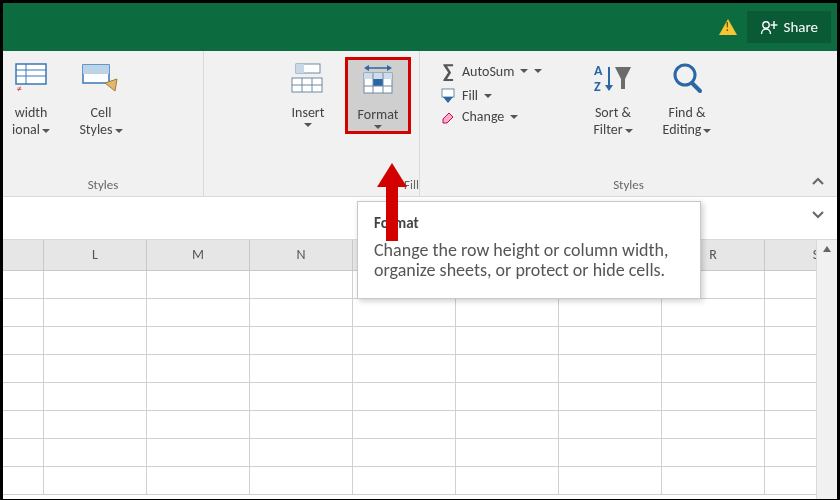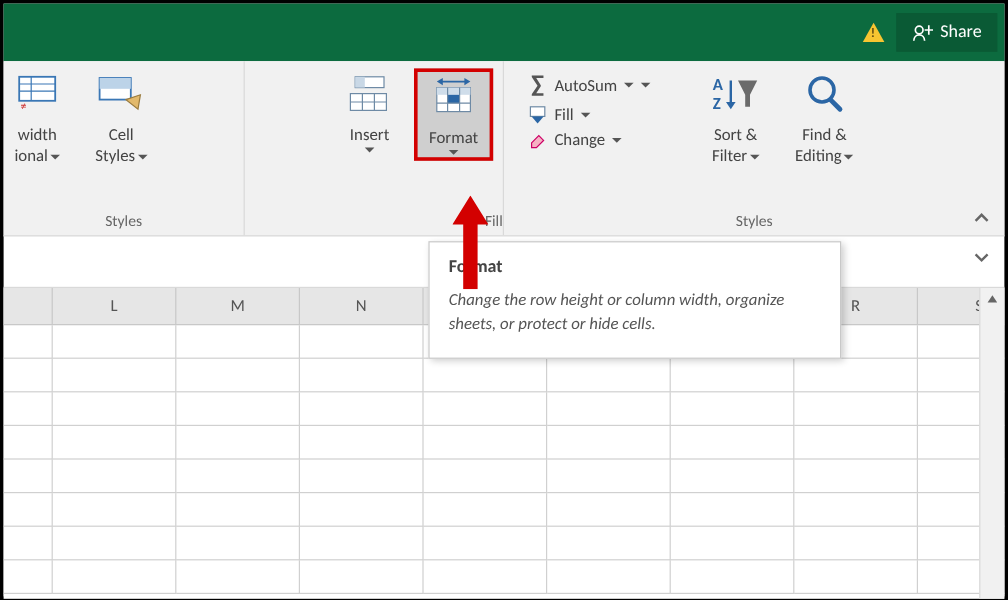--- a/index.html
+++ b/index.html
@@ -230,23 +230,22 @@
     z-index: 100;
   }
   .tip-title {
     font-weight: 600;
     color: #444;
     font-size: 15px;
     margin-bottom: 8px;
   }
   .tip-body {
     color: #555;
-    font-size: 14px;
+    font-size: 18px;
     line-height: 20px;
-    font-style: italic;
   }
 
   
   .red-arrow {
     position: absolute;
     left: 374px;
     top: 160px;
     z-index: 120;
     pointer-events: none;
   }

